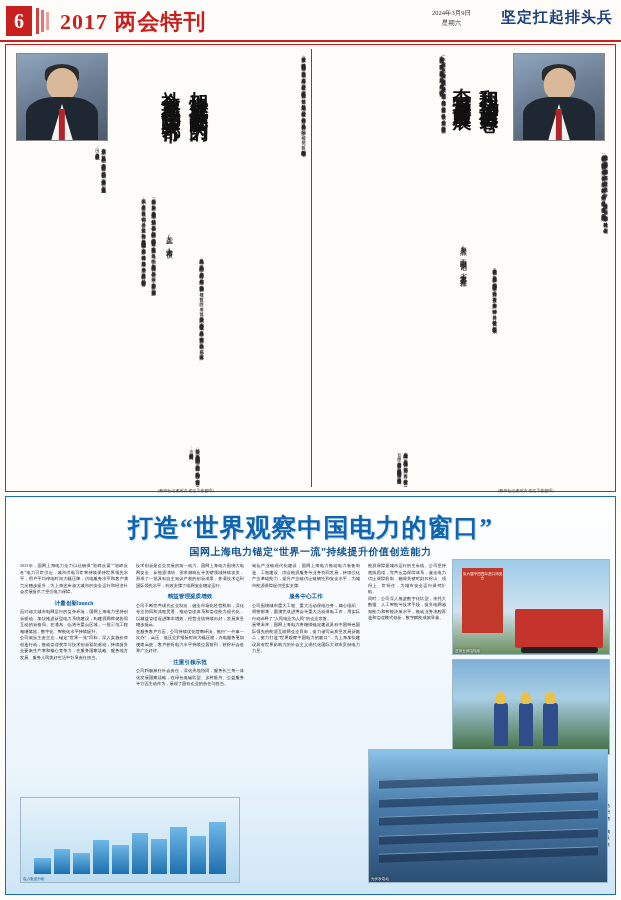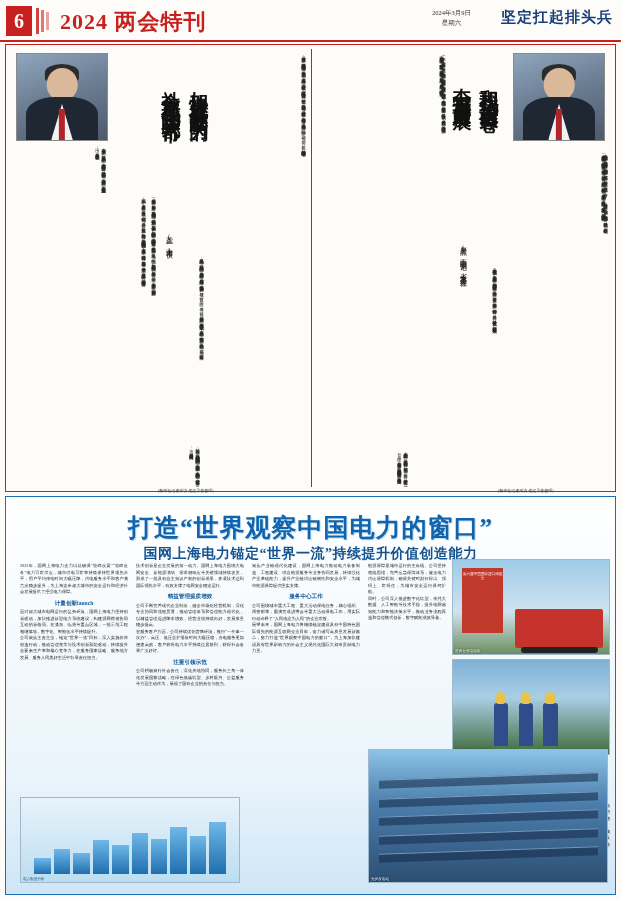--- a/index.html
+++ b/index.html
@@ -158,21 +158,21 @@
     text-align: center;
     font-size: 25px; font-weight: bold;
     color: #1163ad;
     letter-spacing: 1px;
     font-family: "Liberation Serif", serif;
     text-shadow: 1px 1px 0 #bcdcf2;
   }
   .bt-sub {
     position: absolute; left: 0; right: 0; top: 48px;
     text-align: center;
-    font-size: 14px; font-weight: bold;
+    font-size: 10px; font-weight: bold;
     color: #13538f;
     letter-spacing: .5px;
   }
   .bt-col {
     position: absolute;
     font-size: 4.2px;
     line-height: 1.55;
     color: #232323;
     text-align: justify;
     overflow: hidden;
@@ -240,21 +240,21 @@
 
 <div id="page">
 
   <div class="masthead">
     <div class="page-num">6</div>
     <div class="deco-bars">
         <i></i>
         <i></i>
         <i></i>
       </div>
-    <div class="masthead-title">2024 两会特刊</div>
+    <div class="masthead-title">2017 两会特刊</div>
     <div class="masthead-date">
       <div>2024年3月9日</div>
       <div>星期六</div>
     </div>
     <div class="paper-name">坚定扛起排头兵</div>
   </div>
 
   <div class="top-section">
     <div class="divider-v" style="left:305px;"></div>
 

